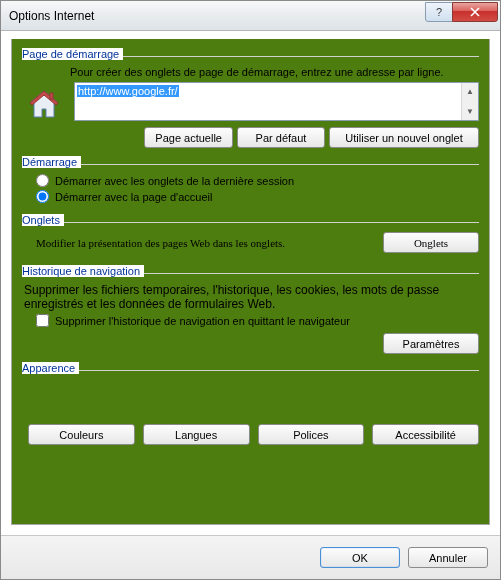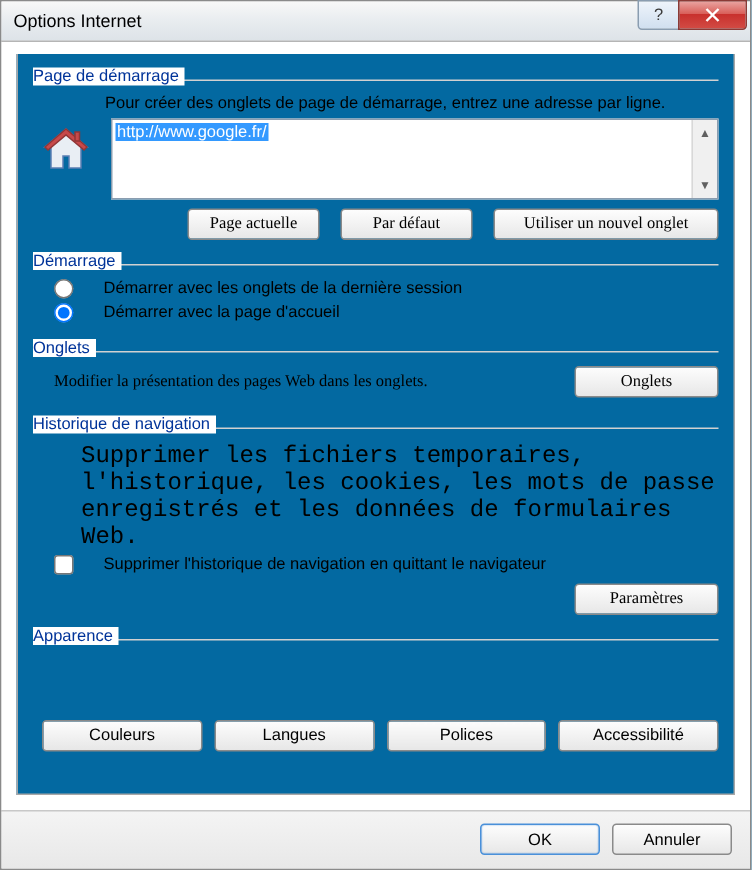--- a/index.html
+++ b/index.html
@@ -84,21 +84,21 @@
     border-bottom: 1px solid #fff;
     padding-top:4px;
     top:1px;
     z-index:2;
   }
   .tabbody {
     border: 1px solid #a7a7a7;
     border-top:none;
     flex:1;
     padding: 9px 10px 20px 10px;
-    background:#0369a1;
+    background:#4d7c0f;
   }
   fieldset {
     border:none;
     padding:0;
     margin:0 0 8px 0;
     position:relative;
   }
   .grouplabel {
     font-size:11px;
     color:#003399;
@@ -112,77 +112,76 @@
     position:absolute;
     height:1px;
     background:#d1d1d1;
     left:0; right:0;
     top:8px;
     z-index:1;
   }
   .groupbody {
     margin-top:6px;
   }
-  .row { display:flex; align-items:center; }
+  .row { display:flex; align-items:flex-end; }
   .house {
     width:36px; height:32px;
     margin: 4px 8px 0 4px;
     flex-shrink:0;
   }
   .desc { font-size:11px; margin-bottom:4px; }
   .textarea-box {
     margin-left: 4px;
     border:1px solid #8a9db0;
     background:#fff;
-    height:54px;
+    height:39px;
     padding:2px;
     position:relative;
   }
   .textarea-box .scrollbar {
     position:absolute; right:0; top:0; bottom:0; width:17px;
     background:#f0f0f0;
     border-left:1px solid #d8d8d8;
     display:flex; flex-direction:column;
   }
   .scrollbar .arrow { height:17px; display:flex; align-items:center; justify-content:center; color:#606060; font-size:8px;}
   .selected-url {
     background:#3399ff;
     color:#fff;
     display:inline-block;
     padding:0 1px;
     font-size:11px;
   }
   .btnrow {
     display:flex;
     justify-content:flex-end;
-    gap:14px;
+    gap:4px;
     margin-top:6px;
-    font-family:Liberation Serif, serif;
   }
   button.std {
     height:21px;
     font-family:inherit;
     font-size:11px;
     padding: 0 10px;
     min-width:88px;
     background: linear-gradient(to bottom,#fdfdfd,#e7e7e7);
     border:1px solid #8a8a8a;
     border-radius:3px;
     cursor:pointer;
   }
   button.std.small { min-width:96px; }
   button.std:disabled { color:#9c9c9c; border-color:#bdbdbd; }
   button.std.default { border:1px solid #4a90d9; box-shadow:0 0 1px #4a90d9 inset;margin-left:36px; }
   .radio-row, .check-row {
     display:flex; align-items:center;
     margin:3px 0 3px 14px;
-    gap:20px;
+    gap:6px;
   }
   input[type=radio], input[type=checkbox] { margin:0; }
-  .plain { font-size:16px; margin:3px 0 3px 32px;font-family:Liberation Mono, monospace; }
+  .plain { font-size:12px; margin:3px 0 3px 2px; }
   .btnrow.right { justify-content:flex-end; }
   .btnrow4 { display:flex; gap:8px; margin-top:6px; margin-left:6px; }
   .btnrow4 button { flex:1; min-width:0;margin-top:44px; }
   .bottombar {
     height:44px;
     background: linear-gradient(to bottom,#f4f4f4,#e8e8e8);
     border-top:1px solid #c8c8c8;
     display:flex;
     align-items:center;
     justify-content:flex-end;

